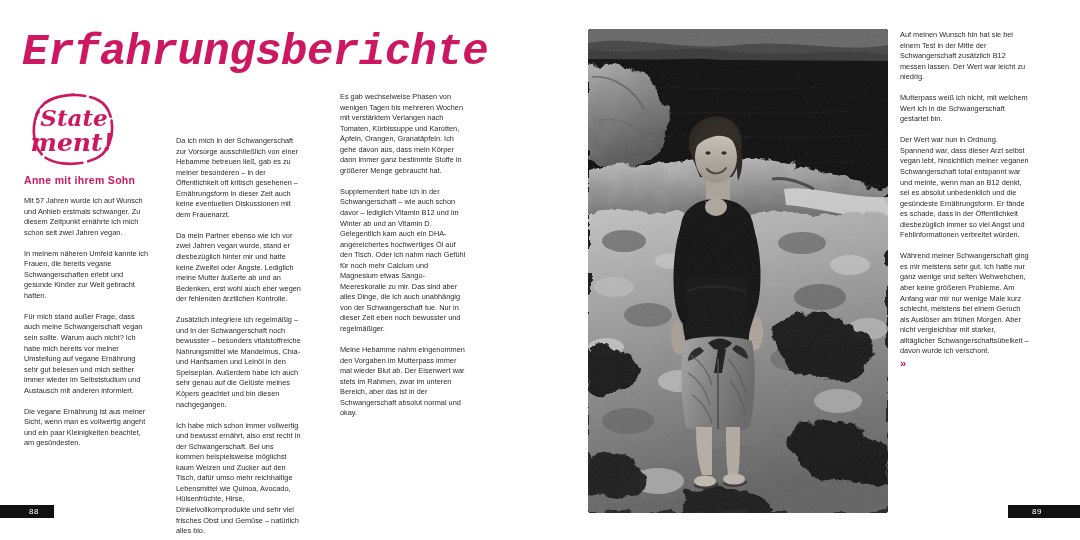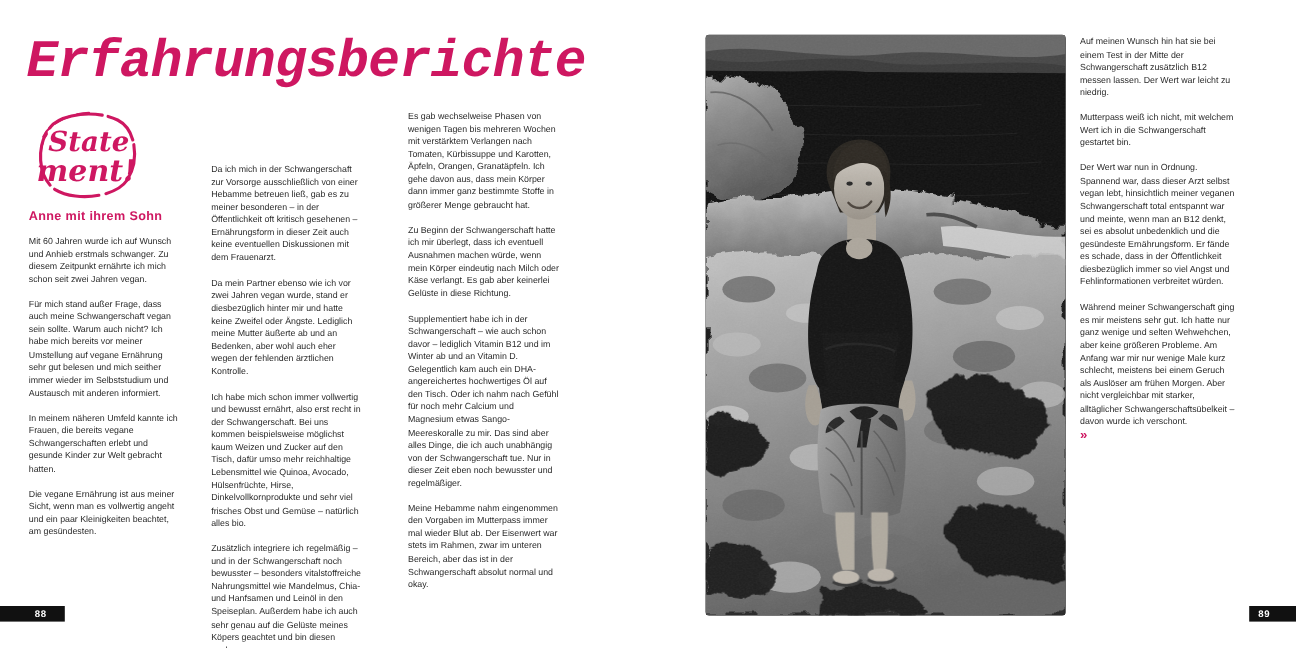--- a/index.html
+++ b/index.html
@@ -97,34 +97,34 @@
   }
   .photo-frame svg { display: block; width: 100%; height: 100%; }
 
   
   .folio {
     position: absolute;
     background: #111111;
     color: #ffffff;
     font-family: "Liberation Sans", sans-serif;
     font-size: 8px;
-    font-weight: bold;
+    font-weight: normal;
     letter-spacing: 0.5px;
     display: flex;
     align-items: center;
   }
   .folio-left {
     left: 0; bottom: 22px;
     width: 54px; height: 13px;
     justify-content: center;
     padding-left: 14px;
   }
   .folio-right {
     right: 0; bottom: 22px;
-    width: 39px; height: 13px;
+    width: 72px; height: 13px;
     justify-content: center;
     padding-right: 14px;
   }
 </style>
 </head>
 <body>
 
 <div class="spread">
 
   <div class="page page-left">
@@ -139,36 +139,35 @@
           <path d="M10 48 C9 38, 11 30, 15 24" stroke-width="1.6" stroke-dasharray="6 4 8 5"></path>
         </g>
         <text x="50" y="38" fill="#CE1761" font-family="DejaVu Serif, serif" font-style="italic" font-weight="bold" font-size="23" text-anchor="middle">State</text>
         <text x="48" y="63" fill="#CE1761" font-family="DejaVu Serif, serif" font-style="italic" font-weight="bold" font-size="25" text-anchor="middle">ment!</text>
       </svg>
     </div>
 
     <div class="byline">Anne mit ihrem Sohn</div>
 
     <div class="col col-l1">
-      <p>Mit 60 Jahren wurde ich auf Wunsch und Anhieb erstmals schwanger. Zu diesem Zeitpunkt ernährte ich mich schon seit zwei Jahren vegan.</p>
+      <p>Mit 57 Jahren wurde ich auf Wunsch und Anhieb erstmals schwanger. Zu diesem Zeitpunkt ernährte ich mich schon seit zwei Jahren vegan.</p>
+      <p>In meinem näheren Umfeld kannte ich Frauen, die bereits vegane Schwangerschaften erlebt und gesunde Kinder zur Welt gebracht hatten.</p>
       <p>Für mich stand außer Frage, dass auch meine Schwangerschaft vegan sein sollte. Warum auch nicht? Ich habe mich bereits vor meiner Umstellung auf vegane Ernährung sehr gut belesen und mich seither immer wieder im Selbststudium und Austausch mit anderen informiert.</p>
-      <p>In meinem näheren Umfeld kannte ich Frauen, die bereits vegane Schwangerschaften erlebt und gesunde Kinder zur Welt gebracht hatten.</p>
       <p>Die vegane Ernährung ist aus meiner Sicht, wenn man es vollwertig angeht und ein paar Kleinigkeiten beachtet, am gesündesten.</p>
     </div>
 
     <div class="col col-l2">
       <p>Da ich mich in der Schwangerschaft zur Vorsorge ausschließlich von einer Hebamme betreuen ließ, gab es zu meiner besonderen – in der Öffentlichkeit oft kritisch gesehenen – Ernährungsform in dieser Zeit auch keine eventuellen Diskussionen mit dem Frauenarzt.</p>
-      <p>Da mein Partner ebenso wie ich vor zwei Jahren vegan wurde, stand er diesbezüglich hinter mir und hatte keine Zweifel oder Ängste. Lediglich meine Mutter äußerte ab und an Bedenken, aber wohl auch eher wegen der fehlenden ärztlichen Kontrolle.</p>
+      <p>Da mein Partner ebenso wie ich vor zwei Jahren vegan wurde, stand er diesbezüglich hinter mir und hatte keine Zweifel oder Ängste. Lediglich meine Mutter äußerte ab und an Bedenken, erst wohl auch eher wegen der fehlenden ärztlichen Kontrolle.</p>
+      <p>Zusätzlich integriere ich regelmäßig – und in der Schwangerschaft noch bewusster – besonders vitalstoffreiche Nahrungsmittel wie Mandelmus, Chia- und Hanfsamen und Leinöl in den Speiseplan. Außerdem habe ich auch sehr genau auf die Gelüste meines Köpers geachtet und bin diesen nachgegangen.</p>
       <p>Ich habe mich schon immer vollwertig und bewusst ernährt, also erst recht in der Schwangerschaft. Bei uns kommen beispielsweise möglichst kaum Weizen und Zucker auf den Tisch, dafür umso mehr reichhaltige Lebensmittel wie Quinoa, Avocado, Hülsenfrüchte, Hirse, Dinkelvollkornprodukte und sehr viel frisches Obst und Gemüse – natürlich alles bio.</p>
-      <p>Zusätzlich integriere ich regelmäßig – und in der Schwangerschaft noch bewusster – besonders vitalstoffreiche Nahrungsmittel wie Mandelmus, Chia- und Hanfsamen und Leinöl in den Speiseplan. Außerdem habe ich auch sehr genau auf die Gelüste meines Köpers geachtet und bin diesen nachgegangen.</p>
     </div>
 
     <div class="col col-l3">
       <p>Es gab wechselweise Phasen von wenigen Tagen bis mehreren Wochen mit verstärktem Verlangen nach Tomaten, Kürbissuppe und Karotten, Äpfeln, Orangen, Granatäpfeln. Ich gehe davon aus, dass mein Körper dann immer ganz bestimmte Stoffe in größerer Menge gebraucht hat.</p>
-      <p>Zu Beginn der Schwangerschaft hatte ich mir überlegt, dass ich eventuell Ausnahmen machen würde, wenn mein Körper eindeutig nach Milch oder Käse verlangt. Es gab aber keinerlei Gelüste in diese Richtung.</p>
       <p>Supplementiert habe ich in der Schwangerschaft – wie auch schon davor – lediglich Vitamin B12 und im Winter ab und an Vitamin D. Gelegentlich kam auch ein DHA-angereichertes hochwertiges Öl auf den Tisch. Oder ich nahm nach Gefühl für noch mehr Calcium und Magnesium etwas Sango-Meereskoralle zu mir. Das sind aber alles Dinge, die ich auch unabhängig von der Schwangerschaft tue. Nur in dieser Zeit eben noch bewusster und regelmäßiger.</p>
       <p>Meine Hebamme nahm eingenommen den Vorgaben im Mutterpass immer mal wieder Blut ab. Der Eisenwert war stets im Rahmen, zwar im unteren Bereich, aber das ist in der Schwangerschaft absolut normal und okay.</p>
     </div>
 
     <div class="folio folio-left">88</div>
   </div>
 
   <div class="page page-right">
     <div class="folio folio-right">89</div>
   </div>

